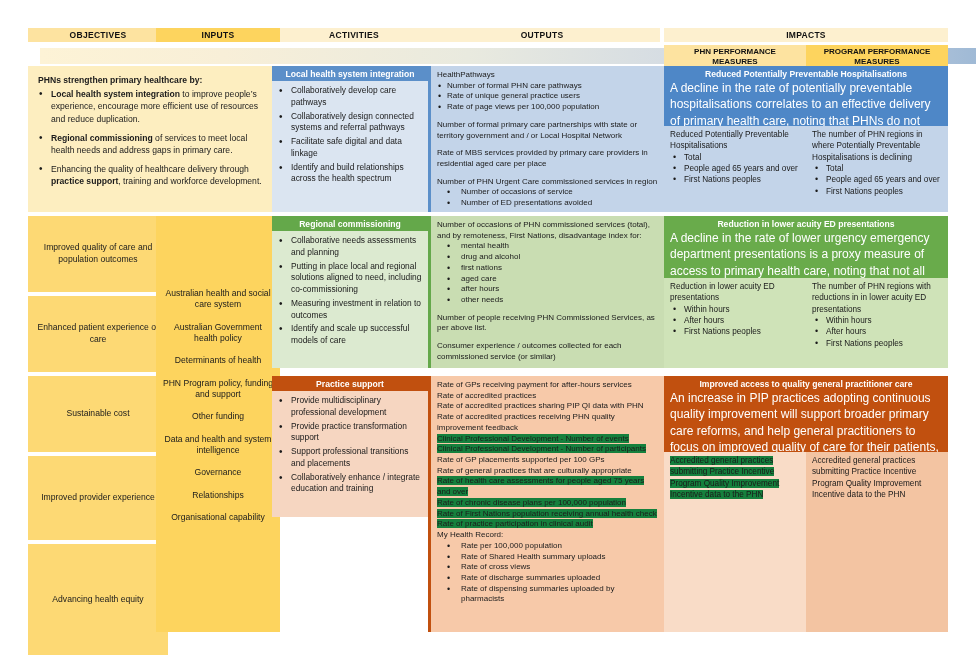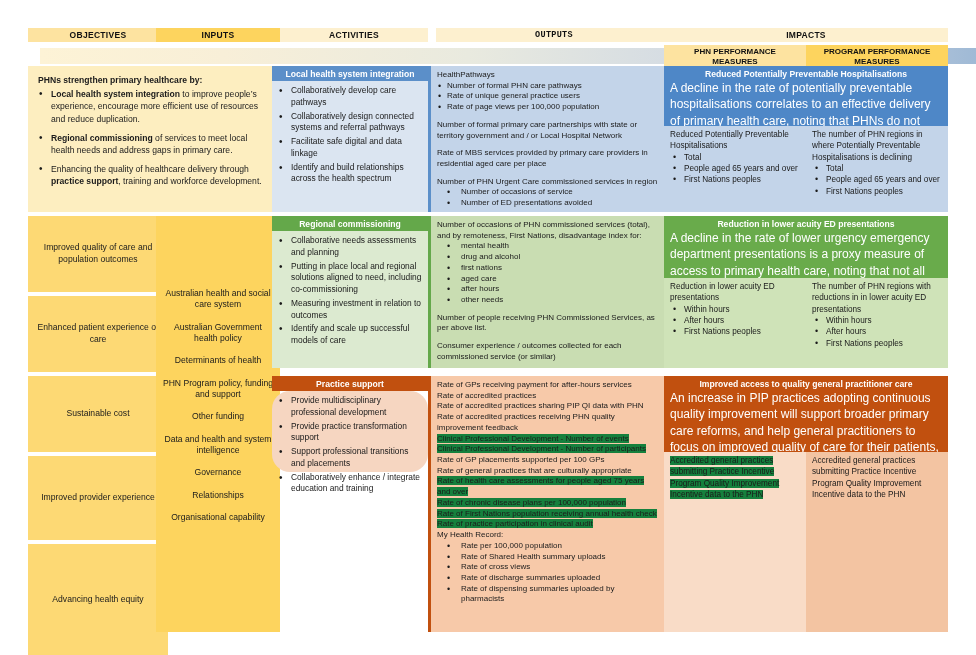--- a/index.html
+++ b/index.html
@@ -16,21 +16,21 @@
   .hdr-row { position:absolute; left:0; top:28px; width:976px; height:14px; }
   .hdr {
     position:absolute; top:0; height:14px;
     font-size:8.5px; font-weight:bold; letter-spacing:.3px;
     display:flex; align-items:center; justify-content:center;
     color:#111;
   }
   .hdr-objectives { left:28px;  width:140px; background:#fde3a0; }
   .hdr-inputs     { left:156px; width:124px; background:#fdd45e; }
   .hdr-activities { left:280px; width:148px; background:#fdf0cf; }
-  .hdr-outputs    { left:436px; width:236px; background:#fdf0cf;font-family:Liberation Mono, monospace; }
+  .hdr-outputs    { left:424px; width:236px; background:#fdf0cf; }
   .hdr-impacts    { left:664px; width:284px; background:#fdf0cf; }
 
   
   .arrow-band { position:absolute; left:40px; top:45px; width:1030px; height:22px; }
   .arrow-body {
     position:absolute; left:0; top:3px; width:1020px; height:16px;
     background:linear-gradient(to right,#fdf3d6 0%, #f8efd8 18%, #e9eadf 42%, #cfd8e4 68%, #a9bfd8 88%, #8aaed0 100%);
   }
   .impacts-sub {
     position:absolute; top:45px; height:23px;
@@ -193,21 +193,21 @@
           <ul>
             <li>Collaborative needs assessments and planning</li>
             <li>Putting in place local and regional solutions aligned to need, including co-commissioning</li>
             <li>Measuring investment in relation to outcomes</li>
             <li>Identify and scale up successful models of care</li>
           </ul>
         </div>
       </div>
       <div class="act-panel orange" style="top: 376px; height: 122px;">
         <div class="act-title">Practice support</div>
-        <div class="act-body" style="height: 81px; border-radius: 18px;">
+        <div class="act-body" style="height: 126px;">
           <ul>
             <li>Provide multidisciplinary professional development</li>
             <li>Provide practice transformation support</li>
             <li>Support professional transitions and placements</li>
             <li>Collaboratively enhance / integrate education and training</li>
           </ul>
         </div>
       </div>
     </div>
 

